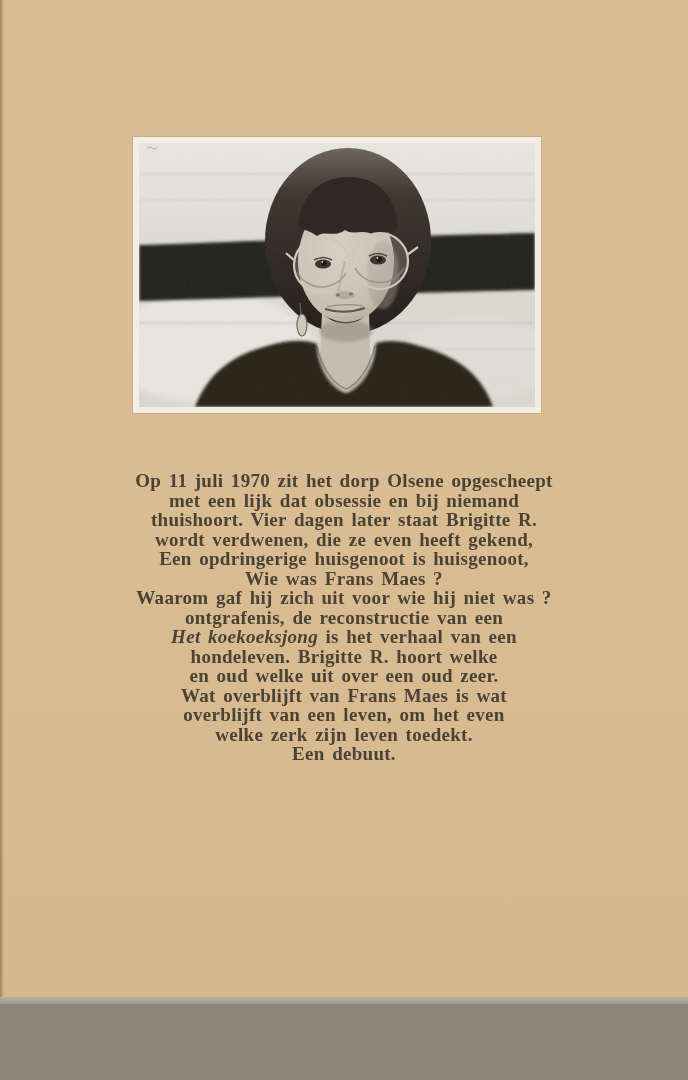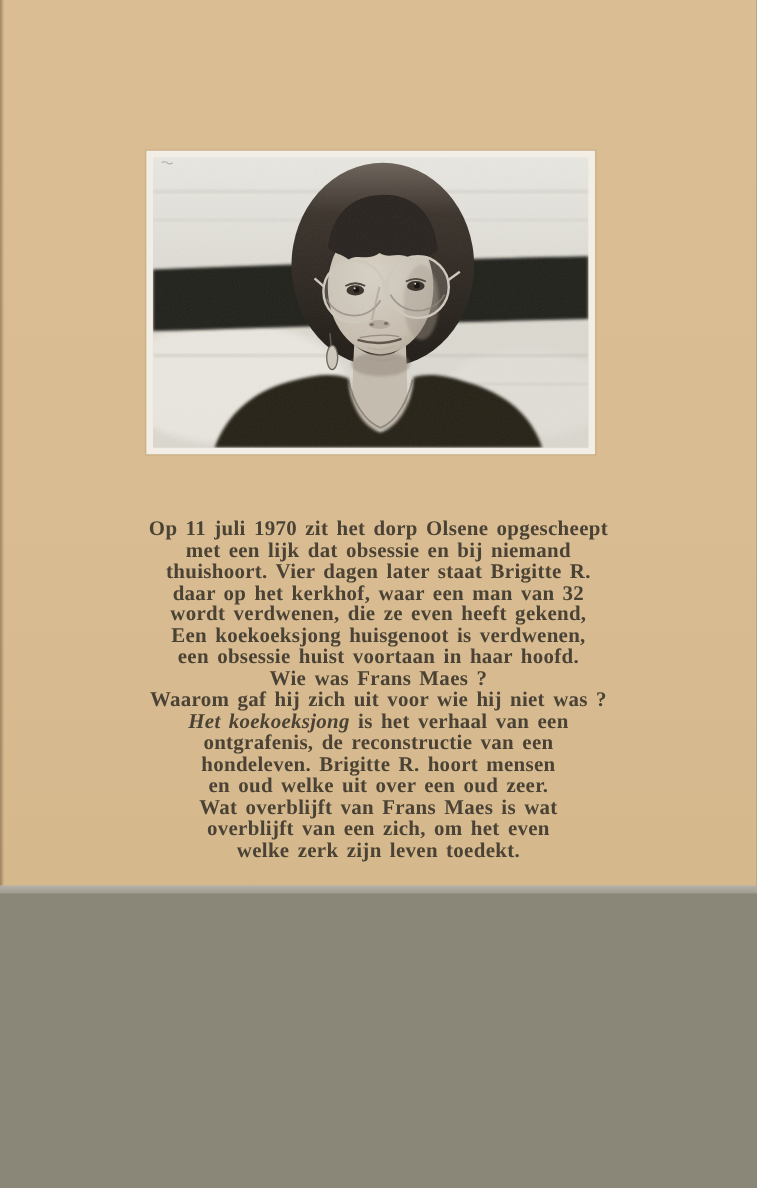--- a/index.html
+++ b/index.html
@@ -4,21 +4,21 @@
 <style>
   html, body { margin: 0; padding: 0; }
   body {
     width: 688px; height: 1080px;
     background: #8a8678;
     font-family: "Liberation Serif", "DejaVu Serif", serif;
     overflow: hidden;
   }
   .cover {
     position: relative;
-    width: 688px; height: 812px;
+    width: 688px; height: 1004px;
     background: linear-gradient(180deg, #dabd93 0%, #d9bc92 55%, #d6b88d 100%);
     overflow: hidden;
     text-decoration: underline;
   }
   .left-edge {
     position: absolute; left: 0; top: 0; bottom: 0; width: 4px;
     background: linear-gradient(to right, rgba(86,68,42,0.45), rgba(86,68,42,0));
     pointer-events: none;
   }
   .bottom-edge {
@@ -156,33 +156,32 @@
       </g>
 
       <rect width="396" height="264" filter="url(#grain)" opacity="0.07"></rect>
     </svg>
   </div>
 
   <div class="back-text">
     <div class="line">Op 11 juli 1970 zit het dorp Olsene opgescheept</div>
     <div class="line">met een lijk dat obsessie en bij niemand</div>
     <div class="line">thuishoort. Vier dagen later staat Brigitte R.</div>
-    <div class="line">daar op het kerkhof, waar een man van 32</div>
     <div class="line">wordt verdwenen, die ze even heeft gekend,</div>
-    <div class="line">Een koekoeksjong huisgenoot is verdwenen,</div>
-    <div class="line">een obsessie huist voortaan in haar hoofd.</div>
+    <div class="line">Een opdringerige huisgenoot is huisgenoot,</div>
     <div class="line">Wie was Frans Maes ?</div>
     <div class="line">Waarom gaf hij zich uit voor wie hij niet was ?</div>
+    <div class="line">ontgrafenis, de reconstructie van een</div>
     <div class="line">
       <span class="italic">Het koekoeksjong</span>
       <span>is het verhaal van een</span>
     </div>
-    <div class="line">ontgrafenis, de reconstructie van een</div>
-    <div class="line">hondeleven. Brigitte R. hoort mensen</div>
+    <div class="line">hondeleven. Brigitte R. hoort welke</div>
     <div class="line">en oud welke uit over een oud zeer.</div>
     <div class="line">Wat overblijft van Frans Maes is wat</div>
-    <div class="line">overblijft van een zich, om het even</div>
+    <div class="line">overblijft van een leven, om het even</div>
     <div class="line">welke zerk zijn leven toedekt.</div>
+    <div class="line">Een debuut.</div>
   </div>
 
   <div class="left-edge"></div>
   <div class="bottom-edge"></div>
 </div>
 
 </body></html>

